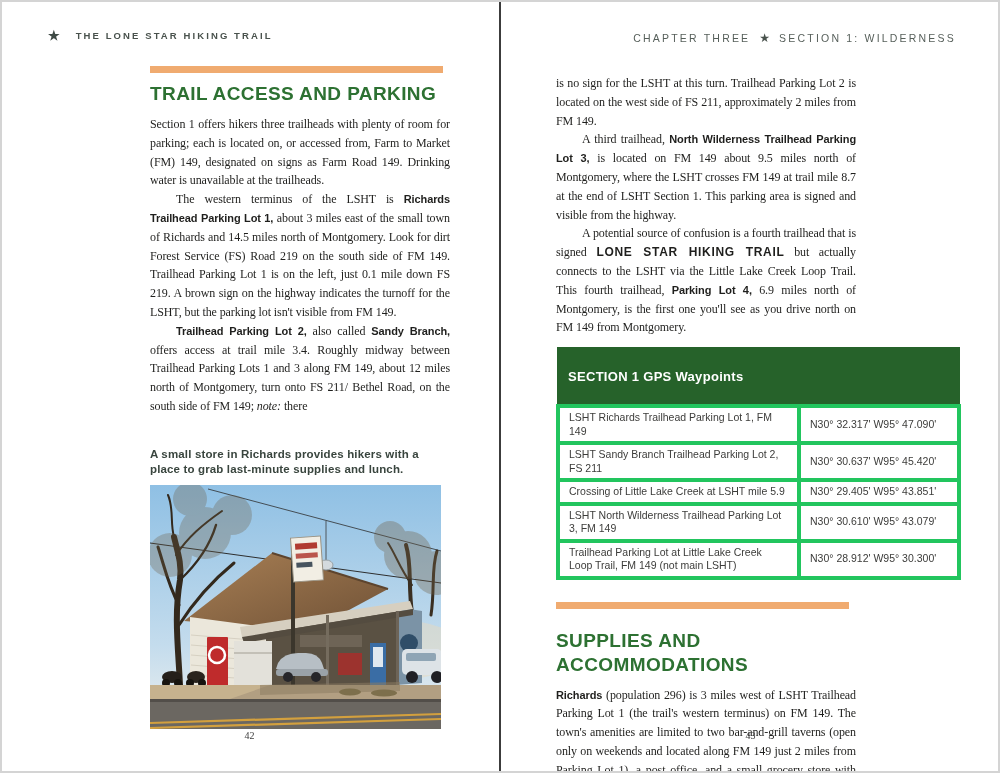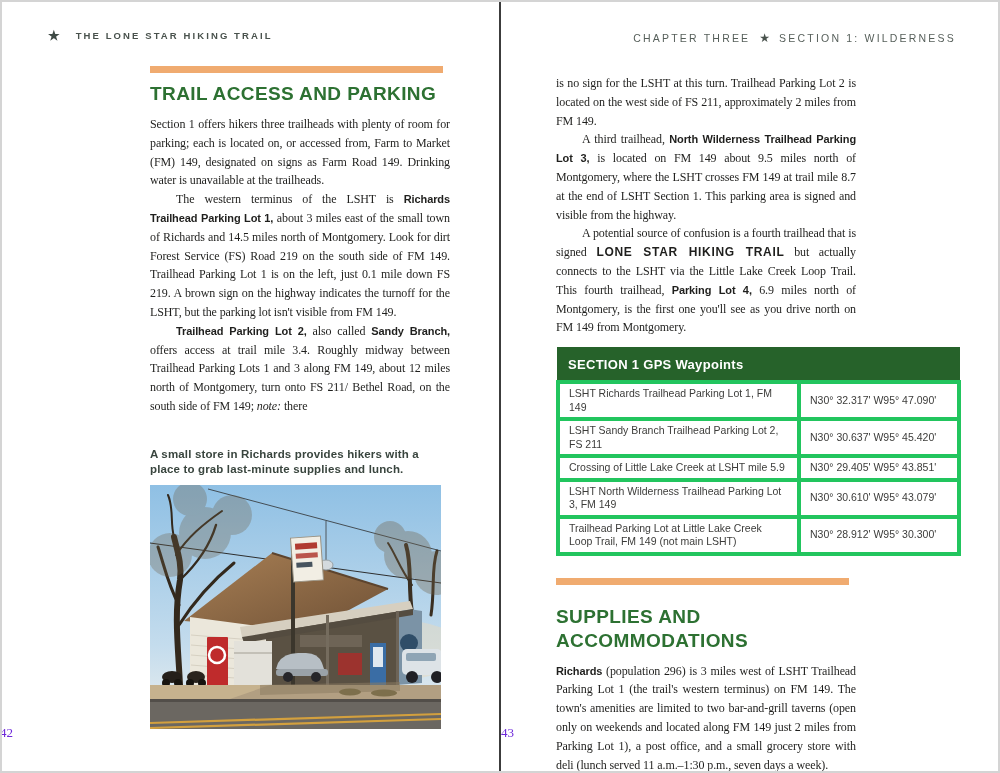--- a/index.html
+++ b/index.html
@@ -31,26 +31,26 @@
   .para{margin:0;}
   .para.indent{text-indent:26px;}
   .run-b{font-family:"Liberation Sans",sans-serif;font-weight:700;font-size:11px;letter-spacing:-0.1px;}
   .run-i{font-style:italic;}
   .run-sc{font-family:"Liberation Sans",sans-serif;font-size:12px;font-weight:700;letter-spacing:0.7px;}
 
   .photo-caption{margin-top:31px;width:296px;font-family:"Liberation Sans",sans-serif;font-weight:700;
     font-size:11.5px;line-height:15.5px;letter-spacing:0.15px;color:#39453e;text-align:left;}
   .photo-frame{margin-top:7px;width:291px;height:244px;line-height:0;}
 
-  .page-number{position:absolute;left:0;bottom:32px;width:100%;font-size:13px;color:#6d28d9;}
+  .page-number{position:absolute;left:0;bottom:32px;width:100%;text-align:center;font-size:10px;color:#404040;}
 
   
   .wp-table{border-collapse:collapse;width:405px;margin-top:10px;font-family:"Liberation Sans",sans-serif;}
   .wp-table th{background:#26622a;color:#ffffff;text-align:left;font-size:13px;font-weight:700;
-    letter-spacing:0.3px;padding:8px 9px;border:2px solid #26622a;}
+    letter-spacing:0.3px;padding:20px 9px;border:2px solid #26622a;}
   .wp-table td{border:4px solid #22c55e;font-size:10.5px;color:#3c3c3a;padding:3px 9px;line-height:13.5px;background:#fff;}
   .wp-coords{white-space:nowrap;width:138px;}
 
   .supplies-bar{margin-top:22px;}
   .supplies-heading{width:294px;margin-top:20px;}
 </style>
 </head>
 <body>
 
 <div class="spread">

